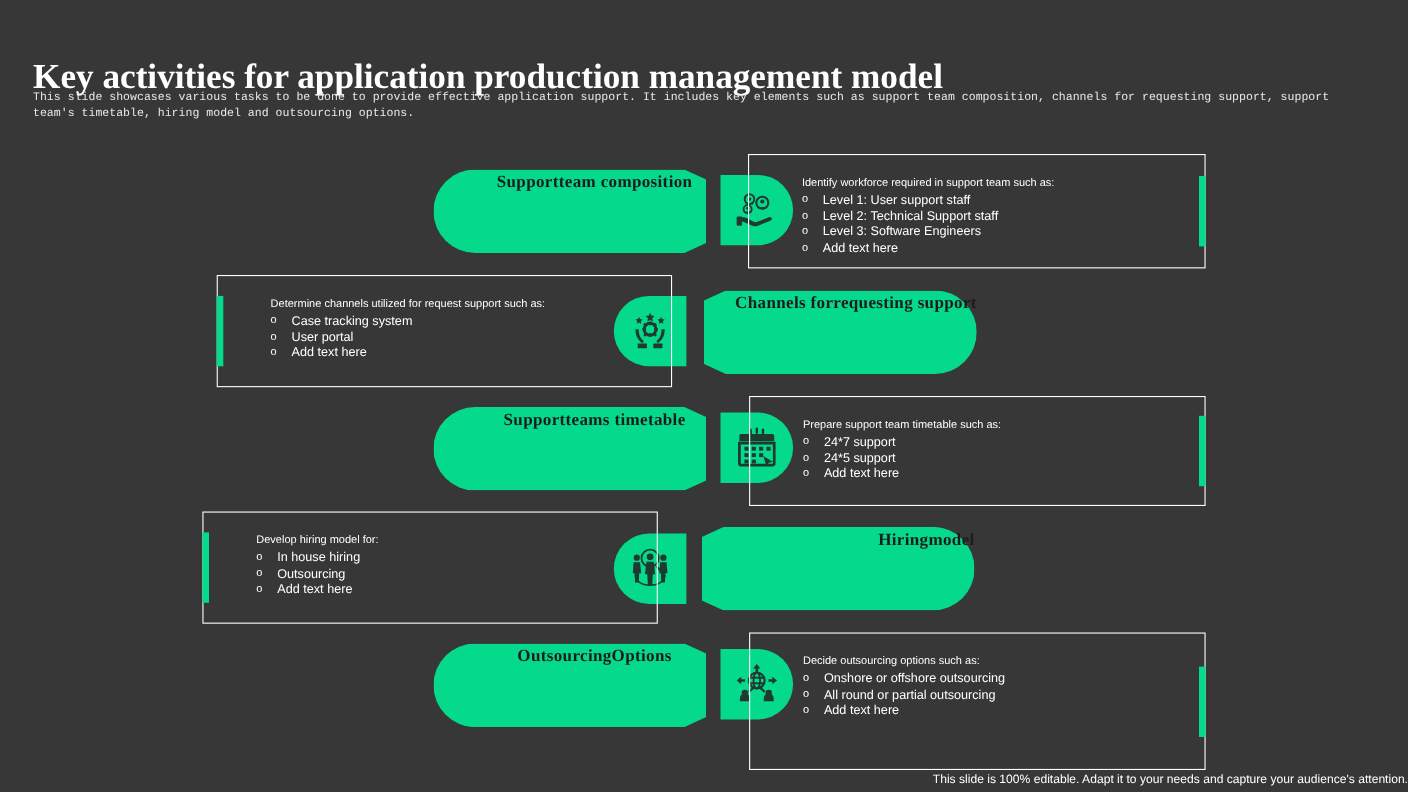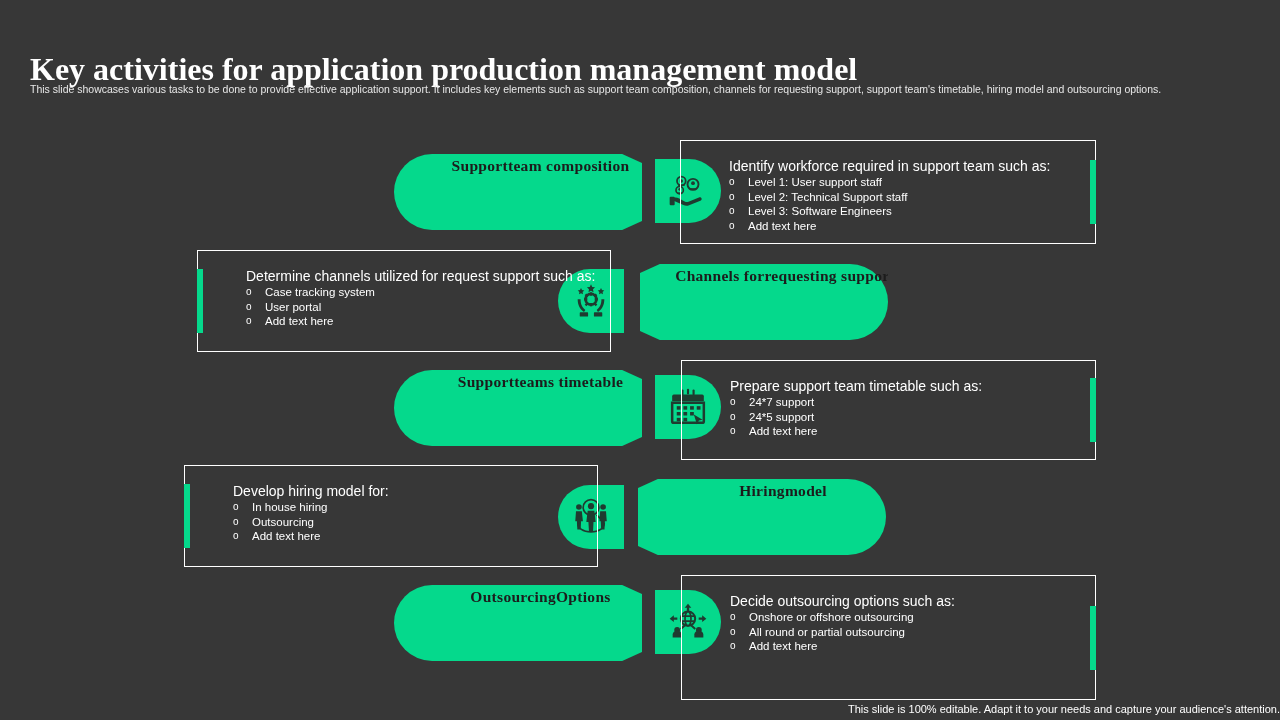--- a/index.html
+++ b/index.html
@@ -15,21 +15,21 @@
   
   .title{
     position:absolute;left:30px;top:30px;width:1220px;
     font-family:"Liberation Serif", serif;
     font-weight:bold;font-size:32px;line-height:38px;
     color:#ffffff;letter-spacing:0px;margin-top:20px;
   }
   .subtitle{
     position:absolute;left:30px;top:82px;width:1190px;
     font-size:10.5px;line-height:14px;color:#e8e8e8;
-    font-family:Liberation Sans, sans-serif;
+    font-family:Liberation Mono, monospace;
   }
 
   
   .row{position:absolute;left:0;width:1280px;height:110px;}
 
   
   .label-chip{
     position:absolute;top:0;
     width:248px;height:76px;
     background:#05d98c;
@@ -39,20 +39,21 @@
   .label-chip.to-right{
     
     border-radius:40px 0 0 40px;
     clip-path:polygon(0 0, 92% 0, 100% 12%, 100% 88%, 92% 100%, 0 100%);
     padding-left:45px;
   }
   .label-chip.to-left{
     border-radius:0 40px 40px 0;
     clip-path:polygon(8% 0, 100% 0, 100% 100%, 8% 100%, 0 88%, 0 12%);
     padding-left:42px;
+    justify-content:flex-end;
   }
   .label-chip .chip-line{
     font-family:"Liberation Serif", serif;
     font-weight:bold;font-size:15.5px;line-height:24px;
     color:#1c1c1c;letter-spacing:.3px;white-space:nowrap;
   }
 
   
   .icon-badge{
     position:absolute;top:0;
@@ -69,21 +70,21 @@
     position:absolute;top:0;
     border:1px solid #ffffff;
     box-sizing:border-box;
     background:transparent;
   }
   .desc-inner{
     position:absolute;top:0;left:0;right:0;bottom:0;
     padding:18px 18px 10px 48px;box-sizing:border-box;
   }
   .desc-head{
-    font-size:14px;line-height:15px;color:#ffffff;margin-bottom:1px;
+    font-size:10px;line-height:15px;color:#ffffff;margin-bottom:1px;
     white-space:nowrap;
   }
   .desc-list{list-style:none;margin:0;padding:0;}
   .desc-list li{
     font-size:11.5px;line-height:14.5px;color:#ffffff;
     position:relative;padding-left:19px;white-space:nowrap;
   }
   .desc-list li .bullet{
     position:absolute;left:0;top:0;font-size:10px;color:#ffffff;
   }

